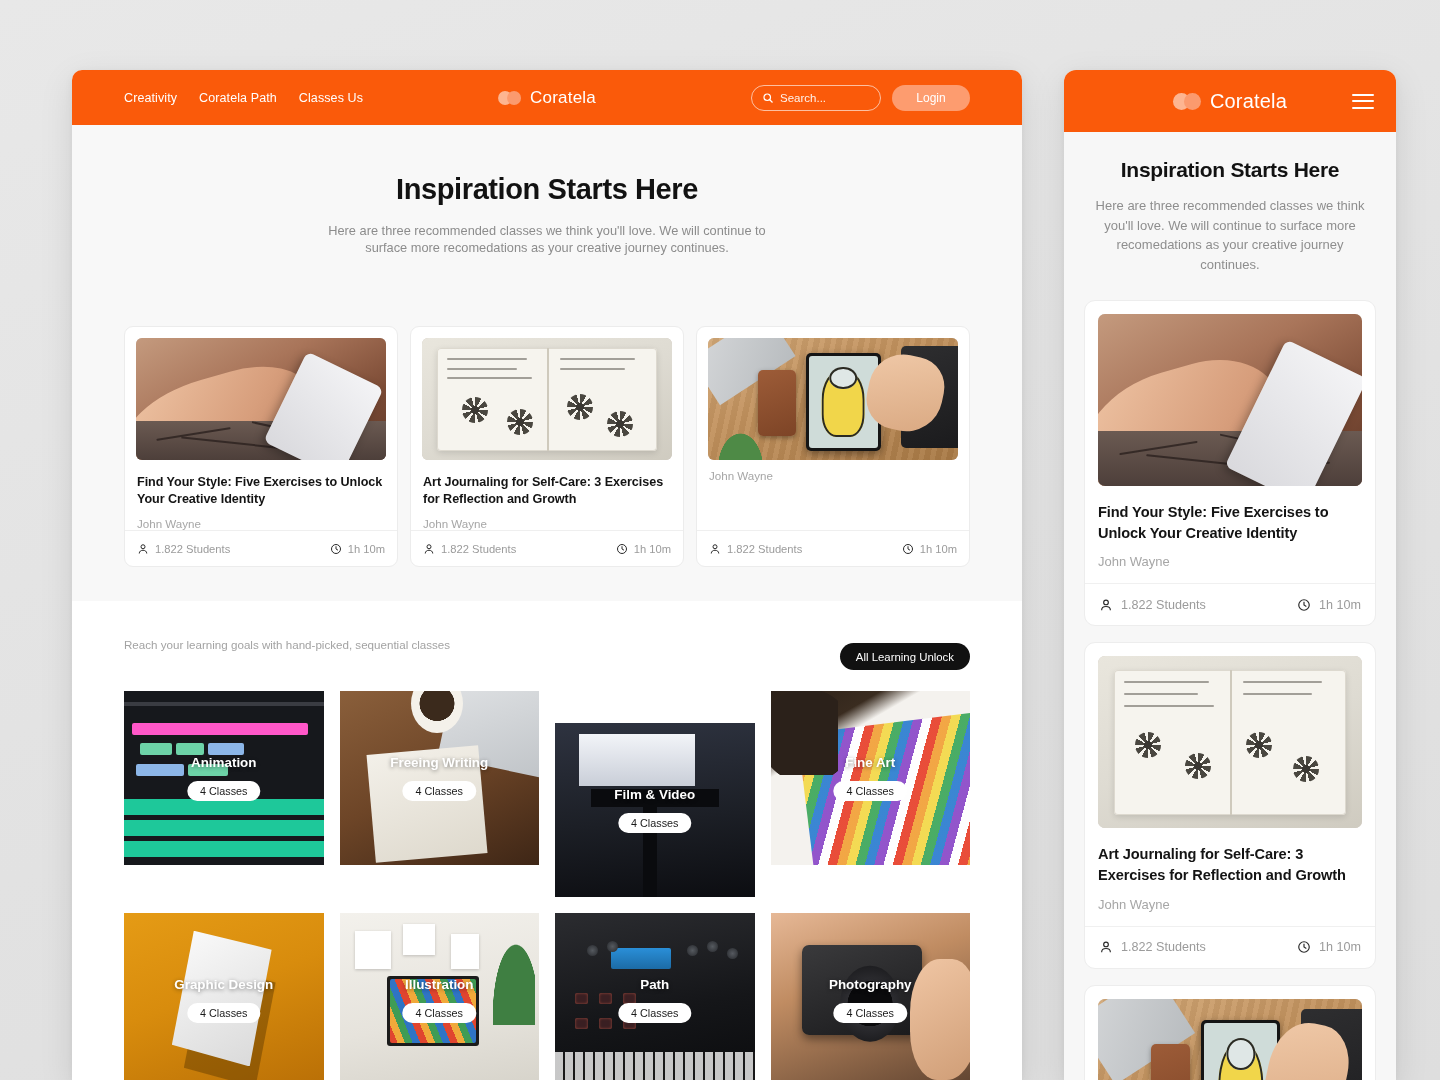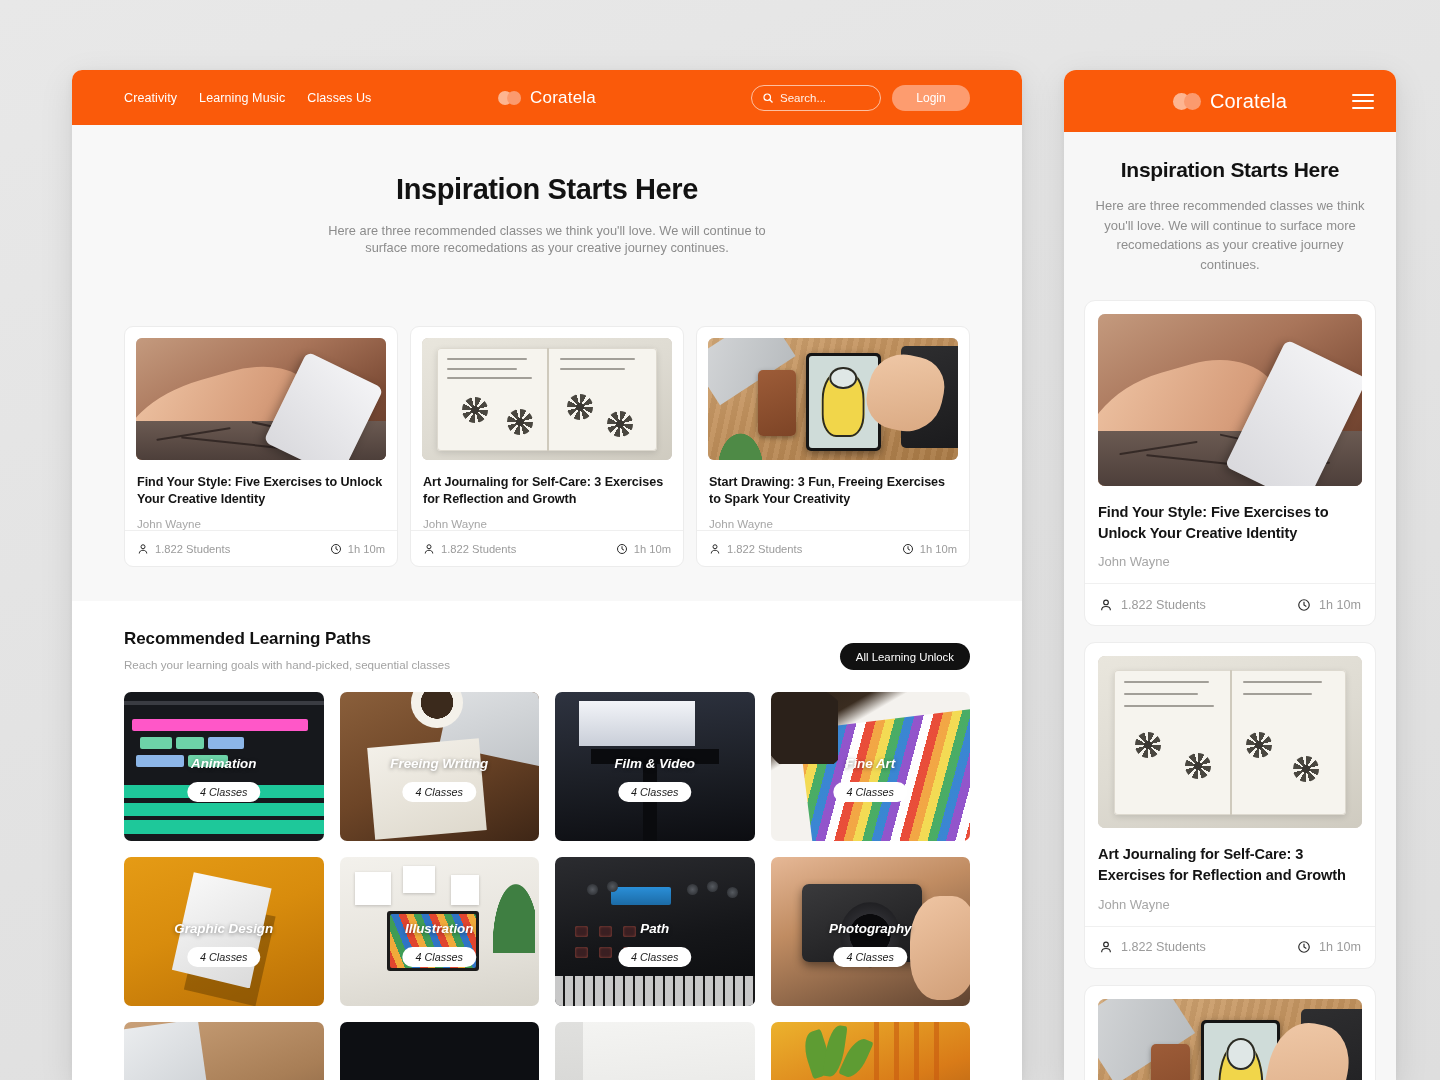--- a/index.html
+++ b/index.html
@@ -224,26 +224,25 @@
   }
 
   .tile-grid {
     margin-top: 21px;
     display: grid;
     grid-template-columns: repeat(4, 1fr);
     gap: 16px;
   }
   .tile {
     position: relative;
-    height: 149px;
-    border-radius: 7px;
+    height: 174px;
+    border-radius: 0;
     overflow: hidden;
     cursor: pointer;
     background: #4a4a4a;
-    font-style: italic;
   }
   .tile-label {
     position: absolute;
     left: 0; right: 0;
     top: 64px;
     text-align: center;
     color: #fff;
     font-size: 13.4px;
     font-weight: 600;
     text-shadow: 0 1px 4px rgba(0,0,0,.45);
@@ -420,21 +419,21 @@
   .t-anim .strip { position:absolute; left:0; right:0; background:#1ec89a; }
 
   .t-write { background: linear-gradient(155deg,#8a5f3b 0%,#6d4527 50%,#3e2616 100%); }
   .t-write .pad { position:absolute; left:16%; top:34%; width:56%; height:62%;
     background: linear-gradient(165deg,#f3f0e9,#ded9cd); transform: rotate(-5deg); }
   .t-write .lap { position:absolute; right:-8%; top:-14%; width:54%; height:58%;
     background: linear-gradient(150deg,#e4e6e8,#c0c4c8); transform: rotate(12deg); }
   .t-write .cup { position:absolute; left:36%; top:-10%; width:26%; height:34%;
     border-radius:50%; background: radial-gradient(circle,#3b2a1c 0 44%, #f4f1ea 45%); }
 
-  .t-film { background: linear-gradient(175deg,#2e3340 0%,#1c1f26 55%,#0c0d11 100%); }
+  .t-film { background: linear-gradient(175deg,#2e3340 0%,#1c1f26 55%,#0c0d11 100%); margin-top: 32px; }
   .t-film .lightbox { position:absolute; left:12%; top:6%; width:58%; height:30%;
     background: linear-gradient(#f2f4f8,#c9ced8); }
   .t-film .rig { position:absolute; left:18%; top:38%; width:64%; height:10%; background:#0a0b0e; }
   .t-film .stand { position:absolute; left:44%; top:46%; width:7%; height:54%; background:#0a0b0e; }
 
   .t-fine { background: linear-gradient(150deg,#2a2018 0%,#3a2c20 22%, #f4f2ee 30%, #f4f2ee 100%); }
   .t-fine .stripes { position:absolute; left:18%; top:18%; right:-6%; bottom:-6%;
     background: repeating-linear-gradient(112deg,
       #e8432e 0 9px,#f2a23a 9px 18px,#f3d94a 18px 27px,
       #3fa85d 27px 36px,#2f7fd1 36px 45px,#8c4bc9 45px 54px, #ffffff 54px 63px);
@@ -500,21 +499,21 @@
 </head>
 <body>
 
 <div class="stage">
 
   <div class="desktop">
 
     <div class="d-header">
       <nav class="d-nav">
         <a href="#">Creativity</a>
-        <a href="#">Learning Music</a>
+        <a href="#">Coratela Path</a>
         <a href="#">Classes Us</a>
       </nav>
 
       <div class="brand">
         <span class="brand-mark">
           <i class="c1"></i>
             <i class="c2"></i>
         </span>
         <span class="brand-name">Coratela</span>
       </div>
@@ -613,21 +612,20 @@
                 <span class="scr">
                   <span class="astro"></span>
                   <span class="helm"></span>
                 </span>
               </span>
             <span class="tablet2"></span>
             <span class="plant"></span>
             <span class="hand"></span>
           </div>
         </div>
-        <div class="card-title">Start Drawing: 3 Fun, Freeing Exercises to Spark Your Creativity</div>
         <div class="card-author">John Wayne</div>
         <div class="card-meta">
           <span class="meta-item">
             <svg width="12" height="12" viewBox="0 0 24 24" fill="none" stroke="#2a2a2a" stroke-width="2">
               <circle cx="12" cy="7.5" r="4"></circle>
                 <path d="M4.5 21c0-4.2 3.4-6.5 7.5-6.5s7.5 2.3 7.5 6.5"></path>
             </svg>
             <span>1.822 Students</span>
           </span>
           <span class="meta-item">
@@ -637,21 +635,20 @@
             </svg>
             <span>1h 10m</span>
           </span>
         </div>
       </article>
     </section>
 
     <section class="lp">
       <div class="lp-head">
         <div>
-          <div class="lp-title">Recommended Learning Paths</div>
           <div class="lp-sub">Reach your learning goals with hand-picked, sequential classes</div>
         </div>
         <button class="lp-btn">All Learning Unlock</button>
       </div>
 
       <div class="tile-grid">
 
         <div class="tile t-anim">
           <span class="strip" style="top:6%;height:4px;background:#3a3c42"></span>
           <span class="bar" style="top:18%;width:88%;background:#ff57c8"></span>

